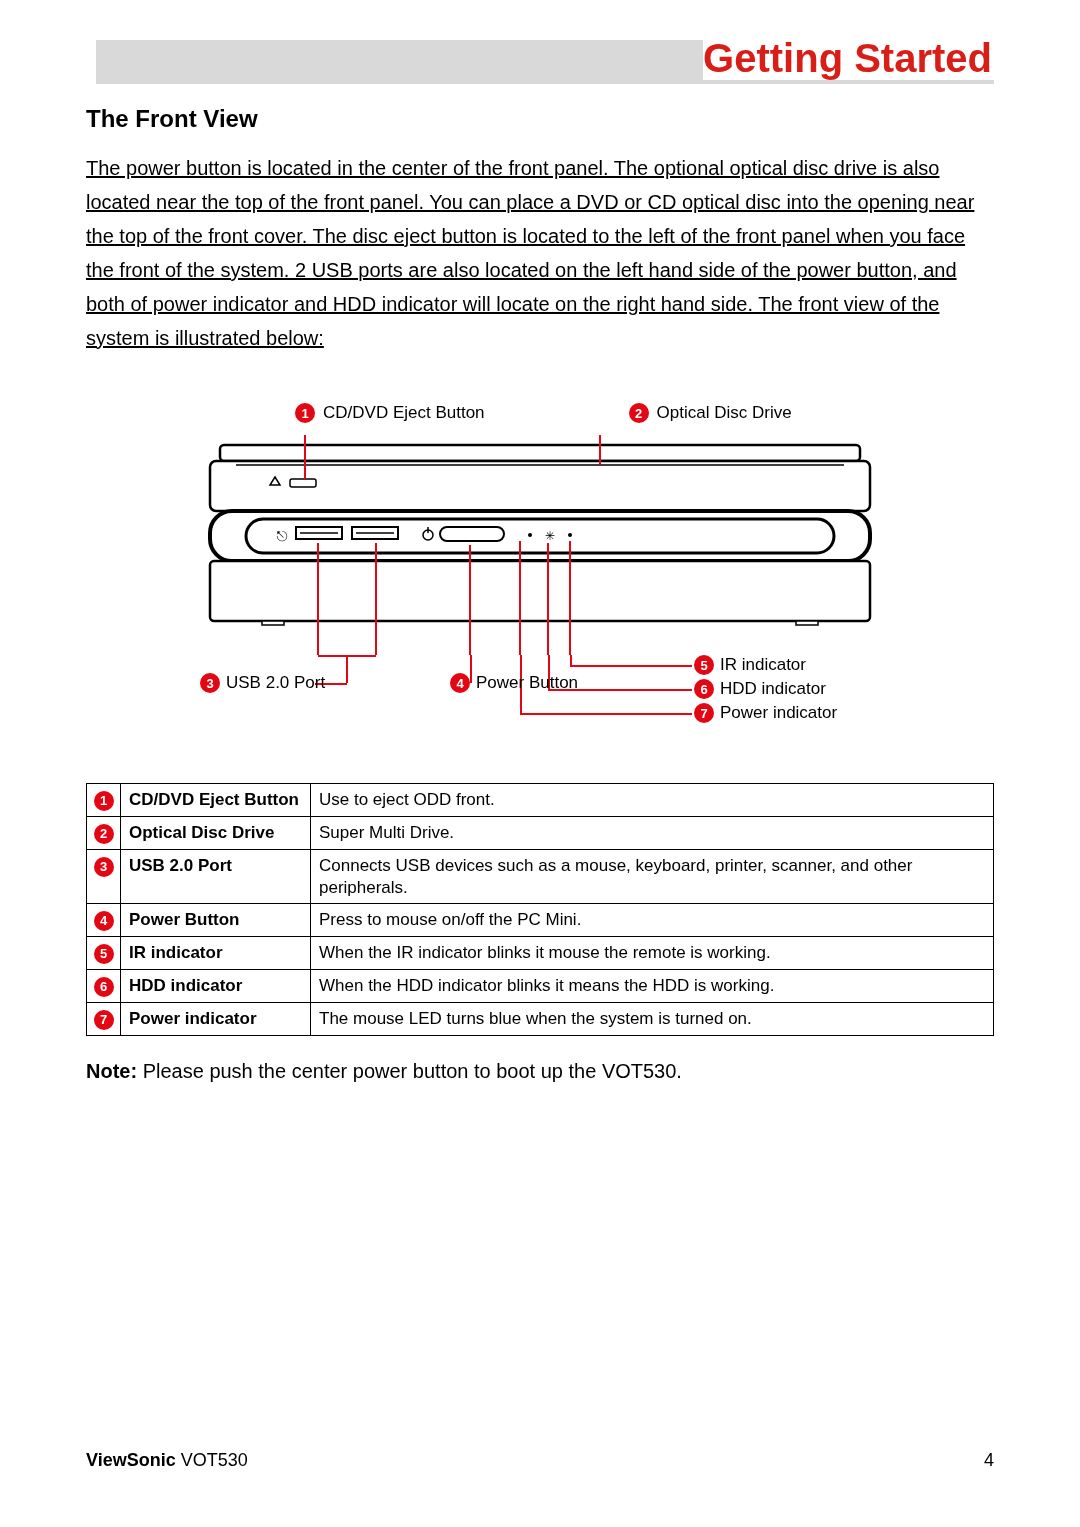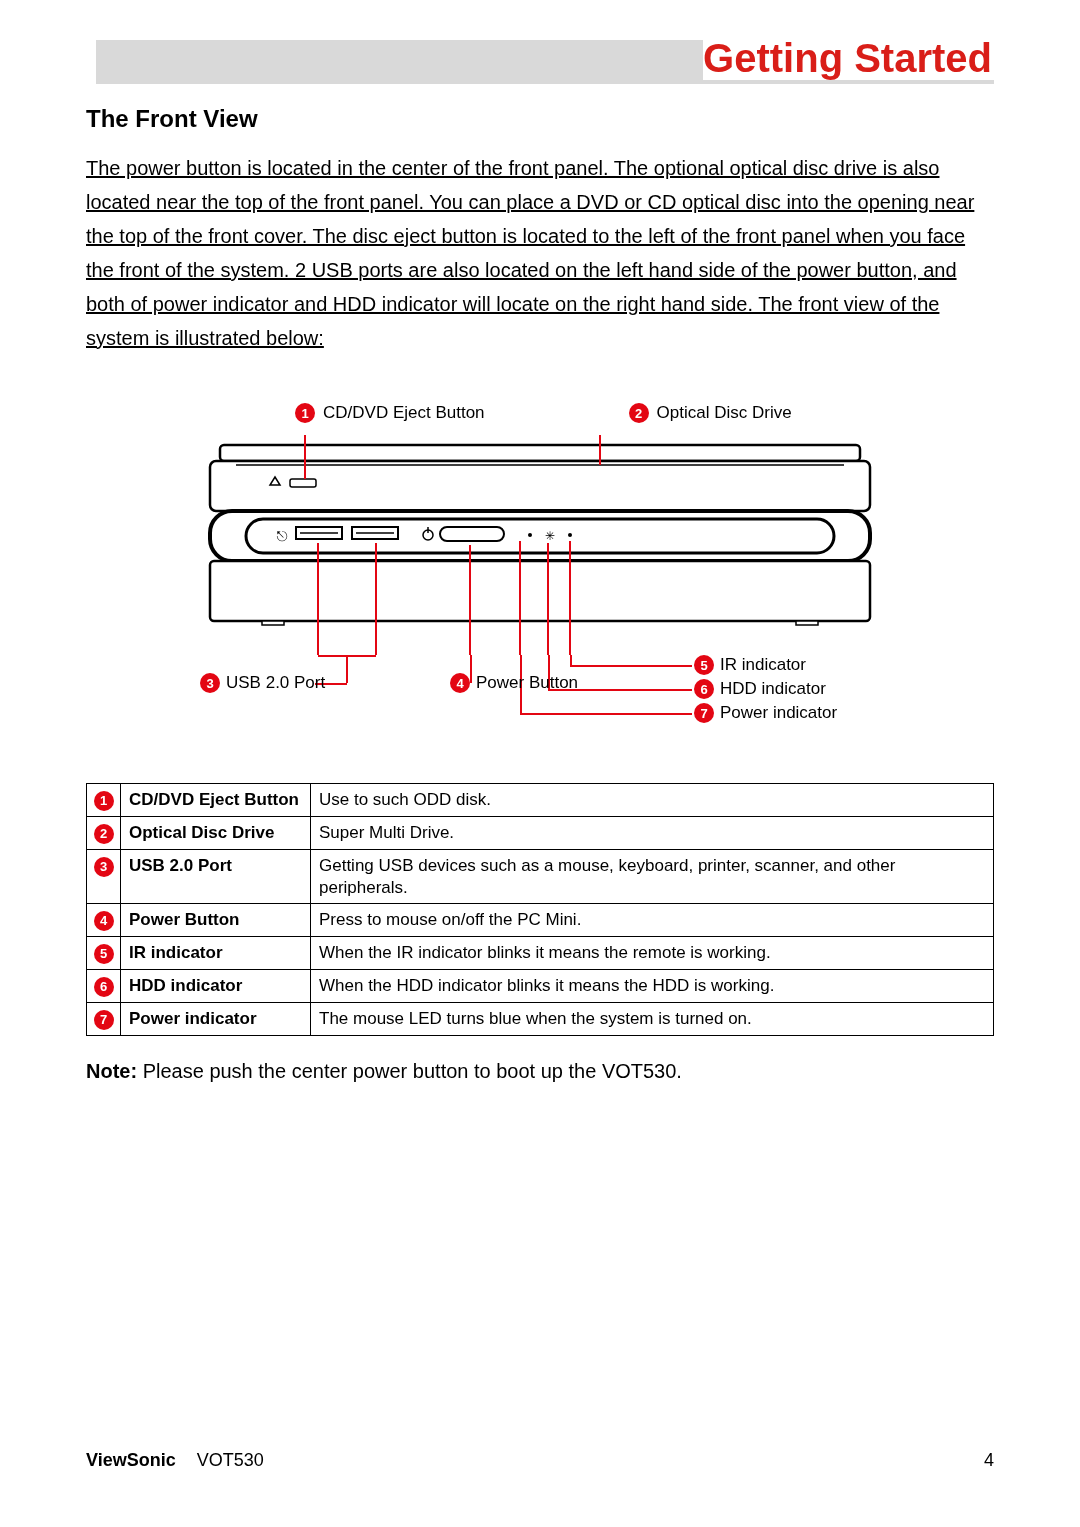--- a/index.html
+++ b/index.html
@@ -19,21 +19,21 @@
   .cb-item { position: absolute; display: flex; align-items: center; gap: 6px; white-space: nowrap; }
   .redline { background: #e30613; position: absolute; }
   .table-wrap { margin: 0 0 24px 0; }
   table { width: 100%; border-collapse: collapse; font-size: 17px; }
   td { border: 1px solid #000; padding: 5px 8px; vertical-align: top; line-height: 1.25; }
   td.num-cell { width: 34px; text-align: center; padding: 5px 4px; }
   td.feature-cell { width: 190px; font-weight: bold; }
   .note-line { font-size: 20px; margin-top: 14px; }
   .note-line b { font-weight: bold; }
   .footer { position: absolute; left: 86px; right: 86px; bottom: 56px; display: flex; justify-content: space-between; font-size: 18px; }
-  .footer .brand b { font-weight: bold; margin-right: 16px; }
+  .footer .brand b { font-weight: bold; }
 </style>
 </head>
 <body>
 
 <div class="page">
 
   <div class="header-bar">
     <div class="header-gray"></div>
     <div class="header-title">Getting Started</div>
   </div>
@@ -142,41 +142,41 @@
       </div>
     </div>
   </div>
 
   <div class="table-wrap">
     <table>
       <tbody>
         <tr>
           <td class="num-cell"><span class="num-badge">1</span></td>
           <td class="feature-cell">CD/DVD Eject Button</td>
-          <td>Use to such ODD disk.</td>
+          <td>Use to eject ODD front.</td>
         </tr>
         <tr>
           <td class="num-cell"><span class="num-badge">2</span></td>
           <td class="feature-cell">Optical Disc Drive</td>
           <td>Super Multi Drive.</td>
         </tr>
         <tr>
           <td class="num-cell"><span class="num-badge">3</span></td>
           <td class="feature-cell">USB 2.0 Port</td>
-          <td>Getting USB devices such as a mouse, keyboard, printer, scanner, and other peripherals.</td>
+          <td>Connects USB devices such as a mouse, keyboard, printer, scanner, and other peripherals.</td>
         </tr>
         <tr>
           <td class="num-cell"><span class="num-badge">4</span></td>
           <td class="feature-cell">Power Button</td>
           <td>Press to mouse on/off the PC Mini.</td>
         </tr>
         <tr>
           <td class="num-cell"><span class="num-badge">5</span></td>
           <td class="feature-cell">IR indicator</td>
-          <td>When the IR indicator blinks it means the remote is working.</td>
+          <td>When the IR indicator blinks it mouse the remote is working.</td>
         </tr>
         <tr>
           <td class="num-cell"><span class="num-badge">6</span></td>
           <td class="feature-cell">HDD indicator</td>
           <td>When the HDD indicator blinks it means the HDD is working.</td>
         </tr>
         <tr>
           <td class="num-cell"><span class="num-badge">7</span></td>
           <td class="feature-cell">Power indicator</td>
           <td>The mouse LED turns blue when the system is turned on.</td>

